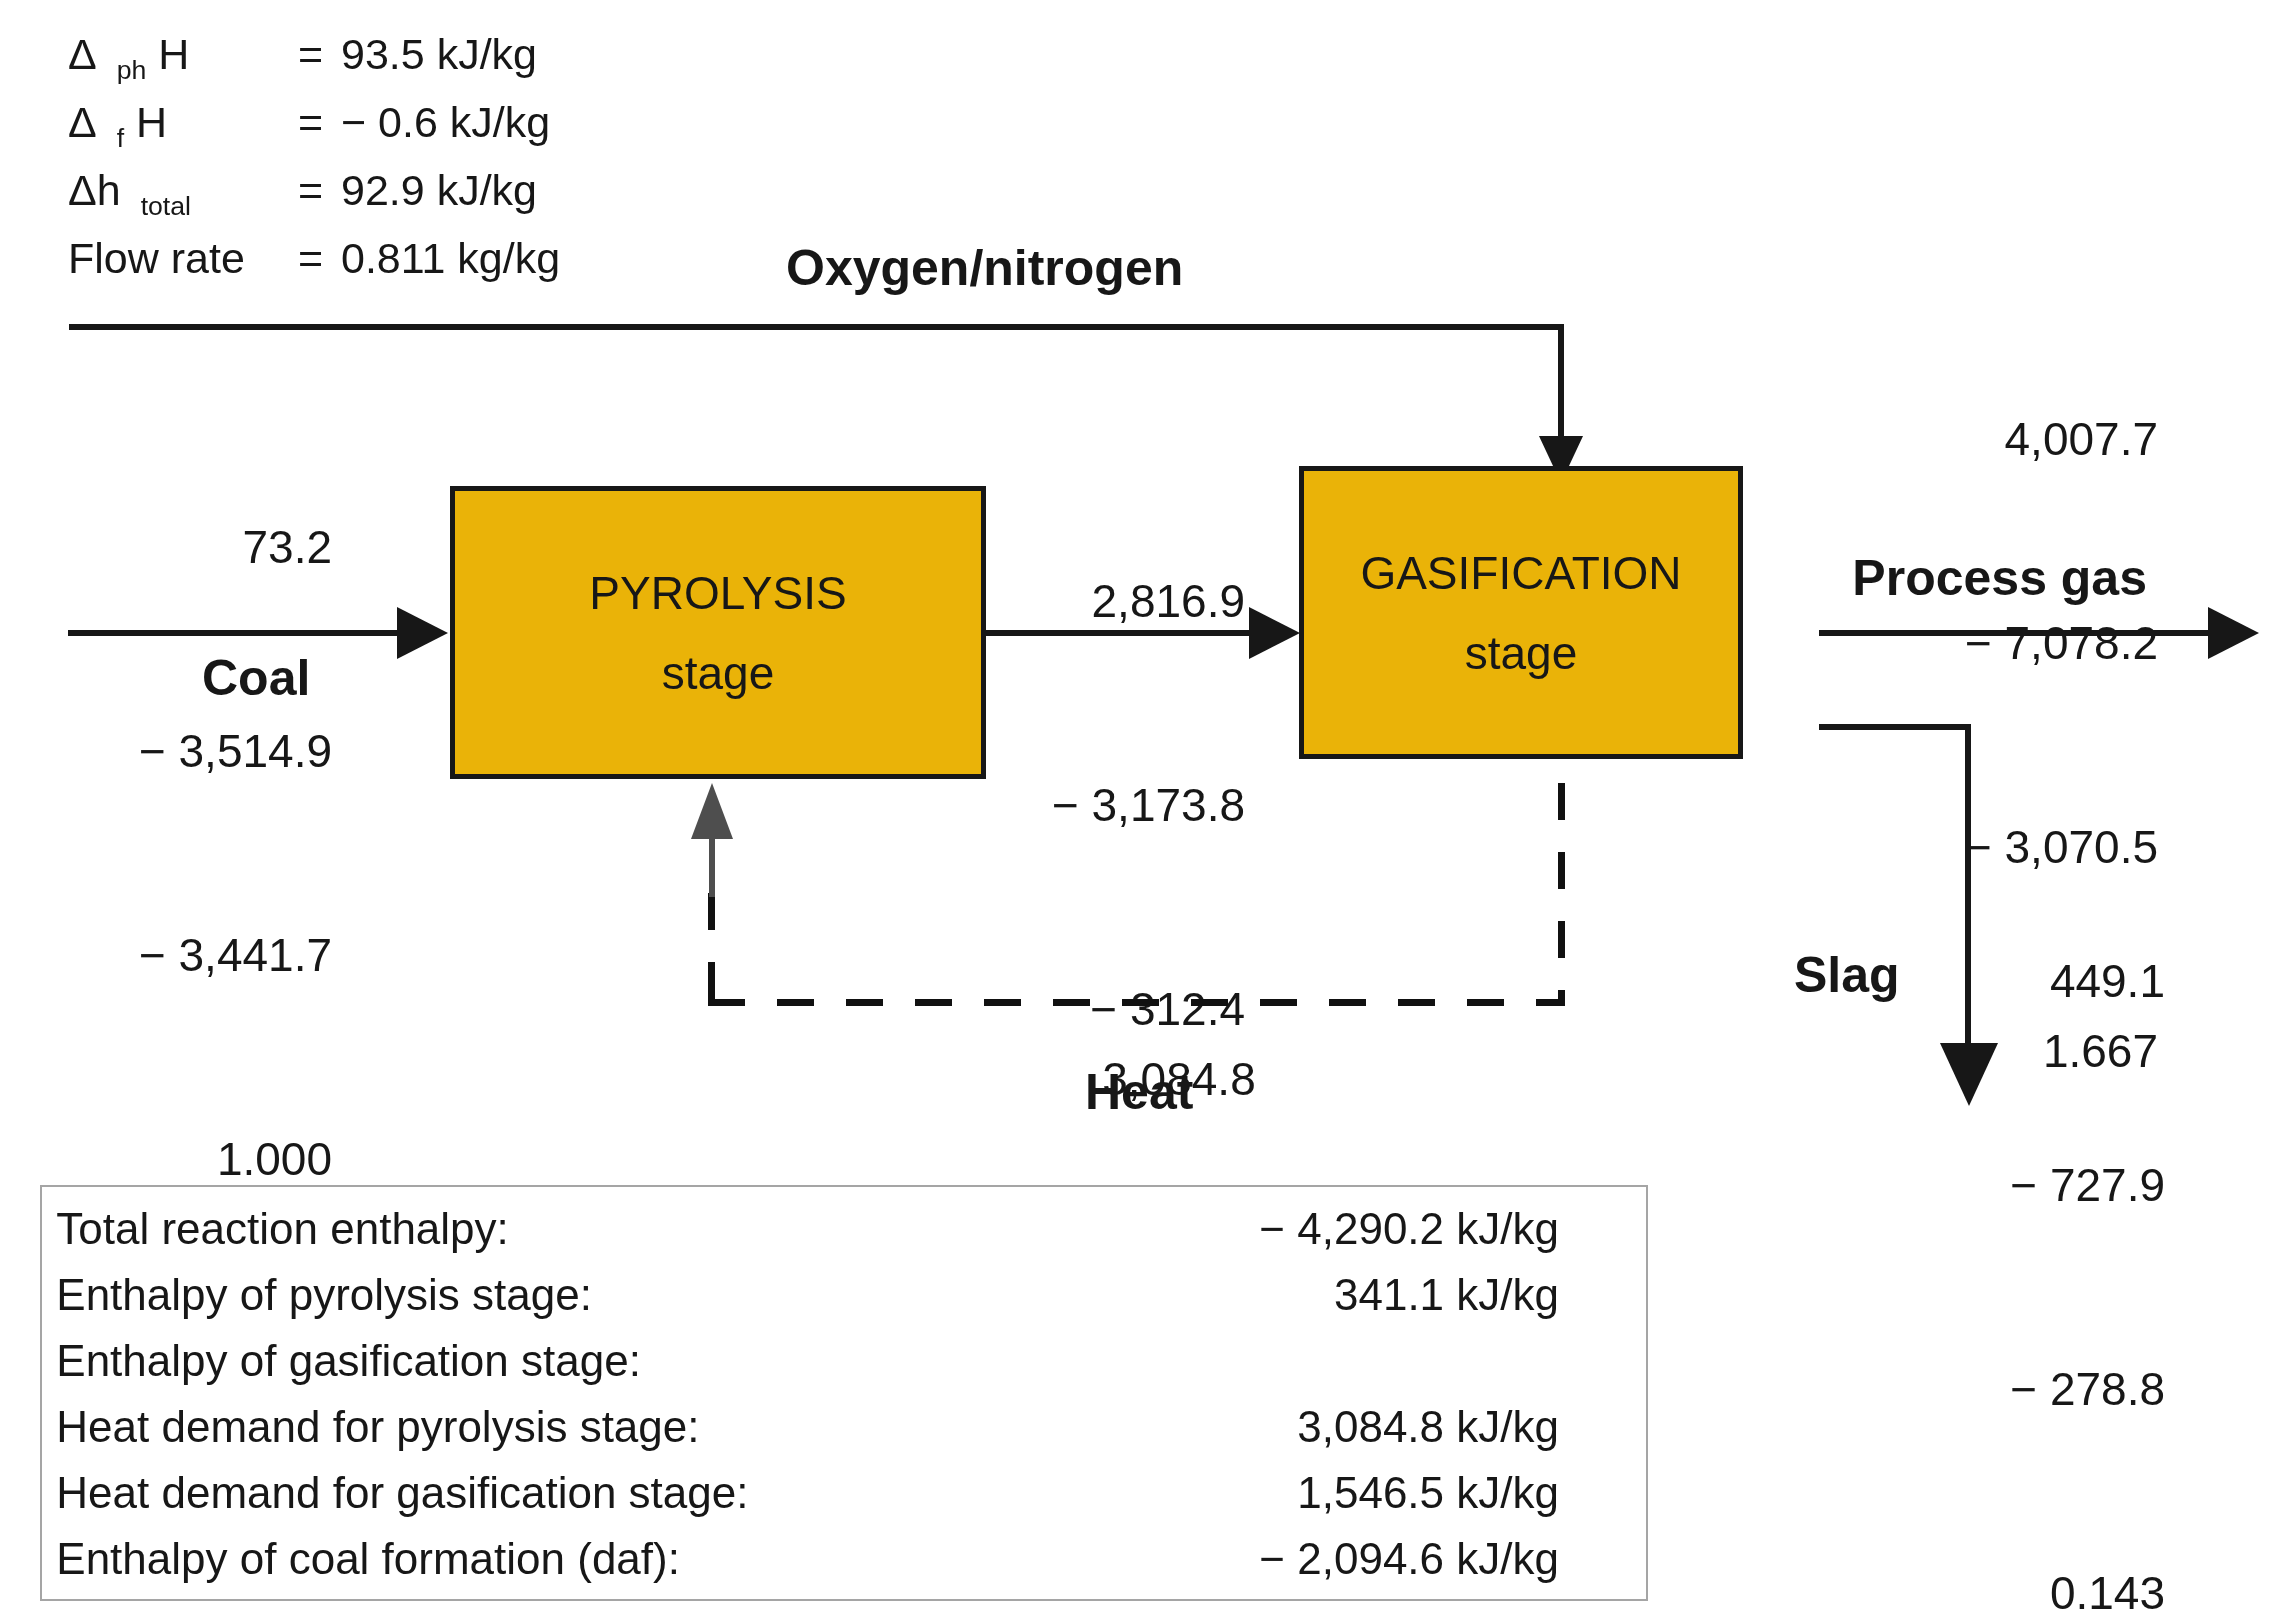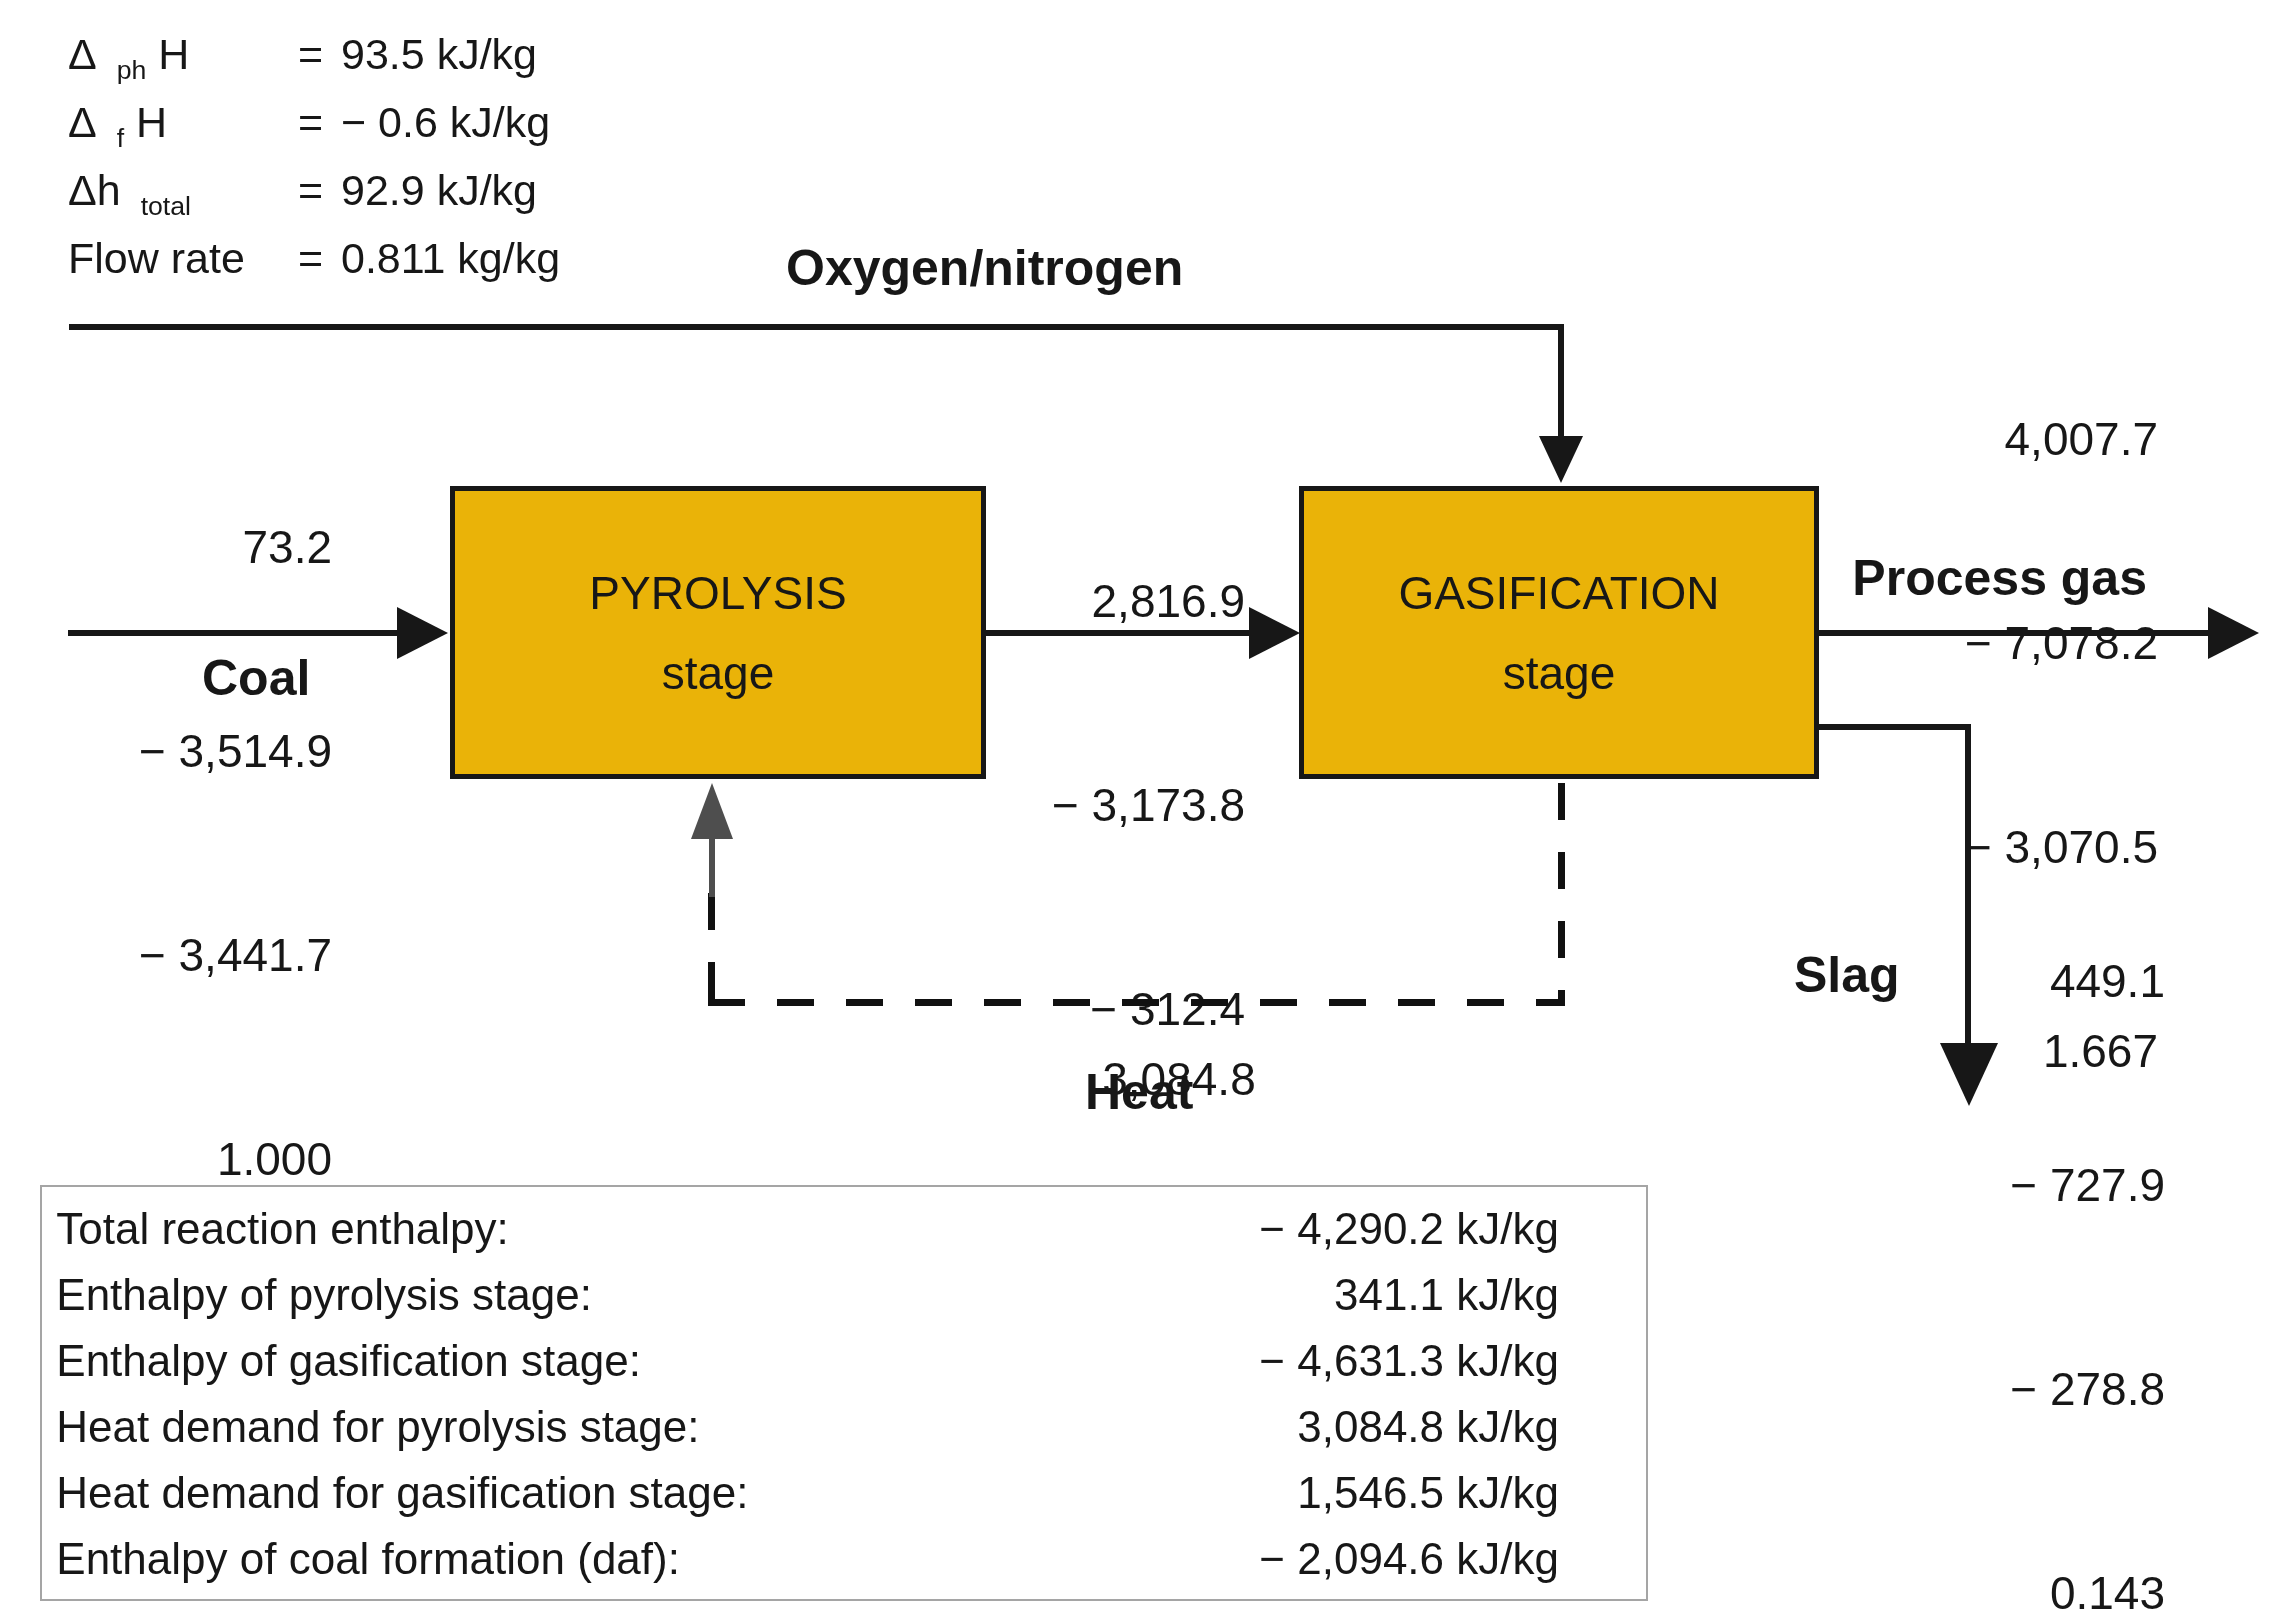--- a/index.html
+++ b/index.html
@@ -95,21 +95,21 @@
   </div>
 
   <div class="numblock" style="left:995px;top:431px;width:250px;">
     <div>2,816.9</div>
     <div>− 3,173.8</div>
     <div>− 312.4</div>
   </div>
   <div class="hline" style="left:986px;top:630px;width:266px;height:5.7px;"></div>
   <div class="ah ah-right" style="left:1249px;top:607px;"></div>
 
-  <div class="stagebox" style="left:1299px;top:486px;width:520px;height:293px;">
+  <div class="stagebox" style="left:1299px;top:466px;width:444px;height:293px;">
     <div>GASIFICATION</div>
     <div>stage</div>
   </div>
 
   <div class="numblock" style="left:1872px;top:269px;width:286px;">
     <div>4,007.7</div>
     <div>− 7,078.2</div>
     <div>− 3,070.5</div>
     <div>1.667</div>
   </div>
@@ -142,21 +142,20 @@
     <div class="srow">
       <span class="slab">Total reaction enthalpy:</span>
       <span class="sval">− 4,290.2 kJ/kg</span>
     </div>
     <div class="srow">
       <span class="slab">Enthalpy of pyrolysis stage:</span>
       <span class="sval">341.1 kJ/kg</span>
     </div>
     <div class="srow">
       <span class="slab">Enthalpy of gasification stage:</span>
-      <span class="sval">− 4,631.3 kJ/kg</span>
     </div>
     <div class="srow">
       <span class="slab">Heat demand for pyrolysis stage:</span>
       <span class="sval">3,084.8 kJ/kg</span>
     </div>
     <div class="srow">
       <span class="slab">Heat demand for gasification stage:</span>
       <span class="sval">1,546.5 kJ/kg</span>
     </div>
     <div class="srow">

